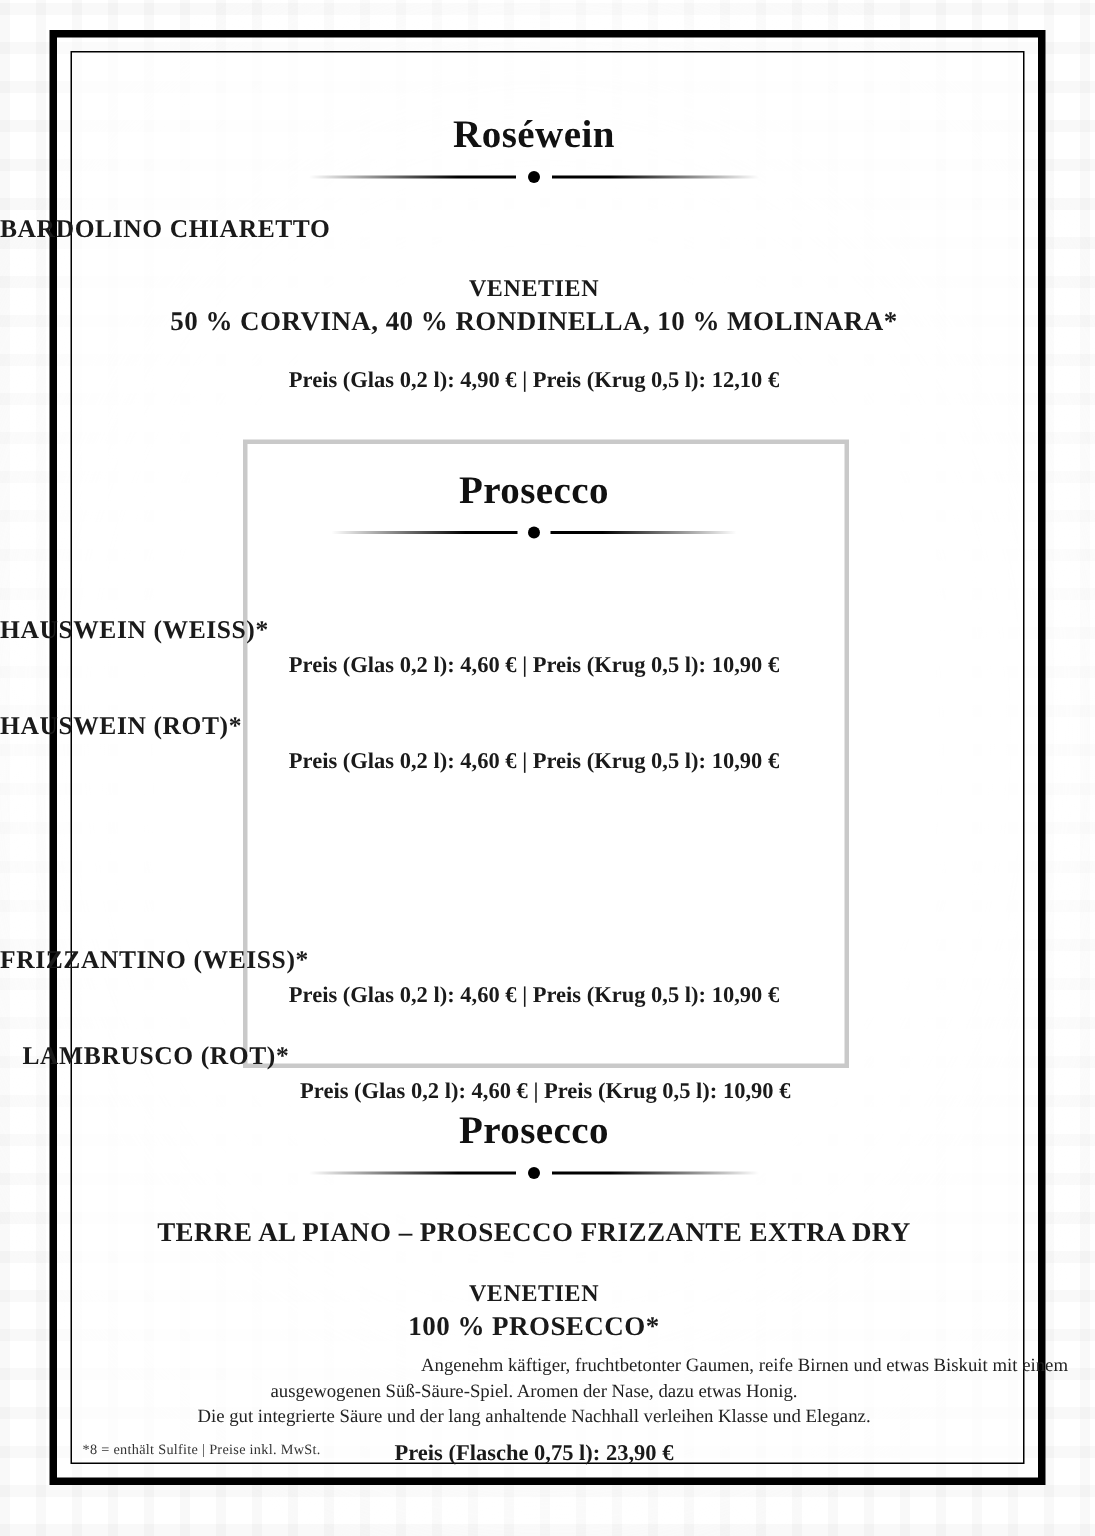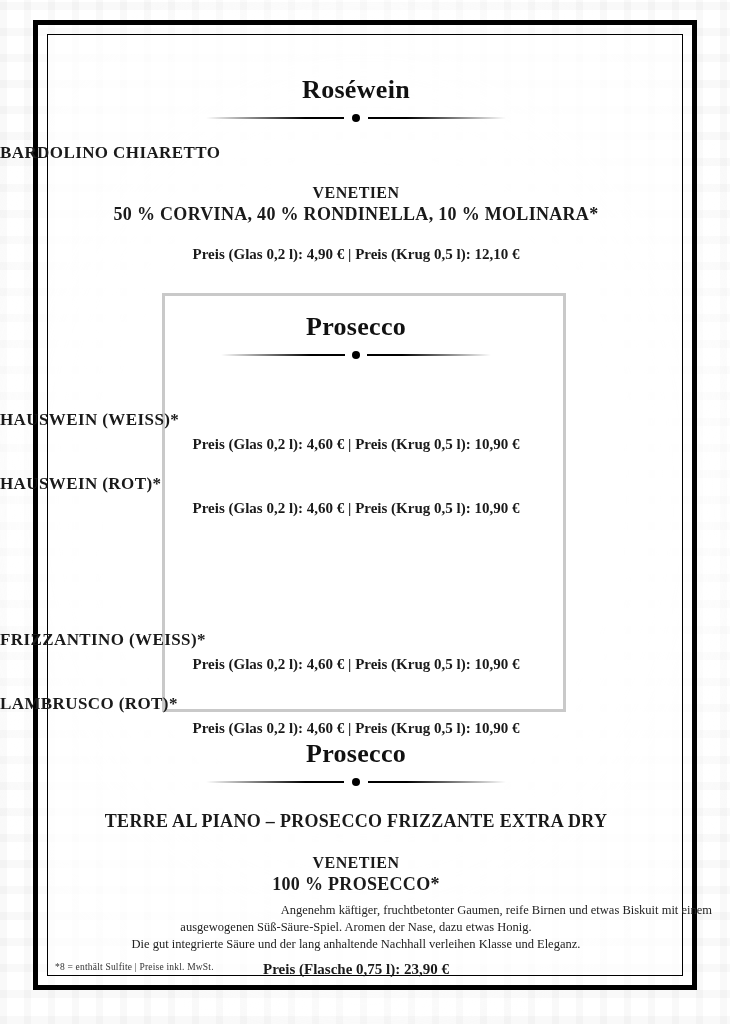--- a/index.html
+++ b/index.html
@@ -225,21 +225,21 @@
     <div class="wine-name">HAUSWEIN (ROT)*</div>
     <div class="wine-price" style="margin-top:4px;">Preis (Glas 0,2 l): 4,60 € | Preis (Krug 0,5 l):  10,90 €</div>
   </div>
 
 
   <div class="abs fullw" style="top:629px;">
     <div class="wine-name">FRIZZANTINO (WEISS)*</div>
     <div class="wine-price" style="margin-top:4px;">Preis (Glas 0,2 l): 4,60 € | Preis (Krug 0,5 l):  10,90 €</div>
   </div>
 
-  <div class="abs fullw" style="top:693px;">
+  <div class="abs fullw" style="top:693px;padding-left:15px;">
     <div class="wine-name">LAMBRUSCO (ROT)*</div>
     <div class="wine-price" style="margin-top:4px;">Preis (Glas 0,2 l): 4,60 € | Preis (Krug 0,5 l):  10,90 €</div>
   </div>
 
   <div class="abs fullw" style="top:740px;">
     <div class="section-title">Prosecco</div>
     <div class="divider wide">
       <div class="bar left"></div>
         <div class="bar right"></div>
         <div class="dot"></div>

